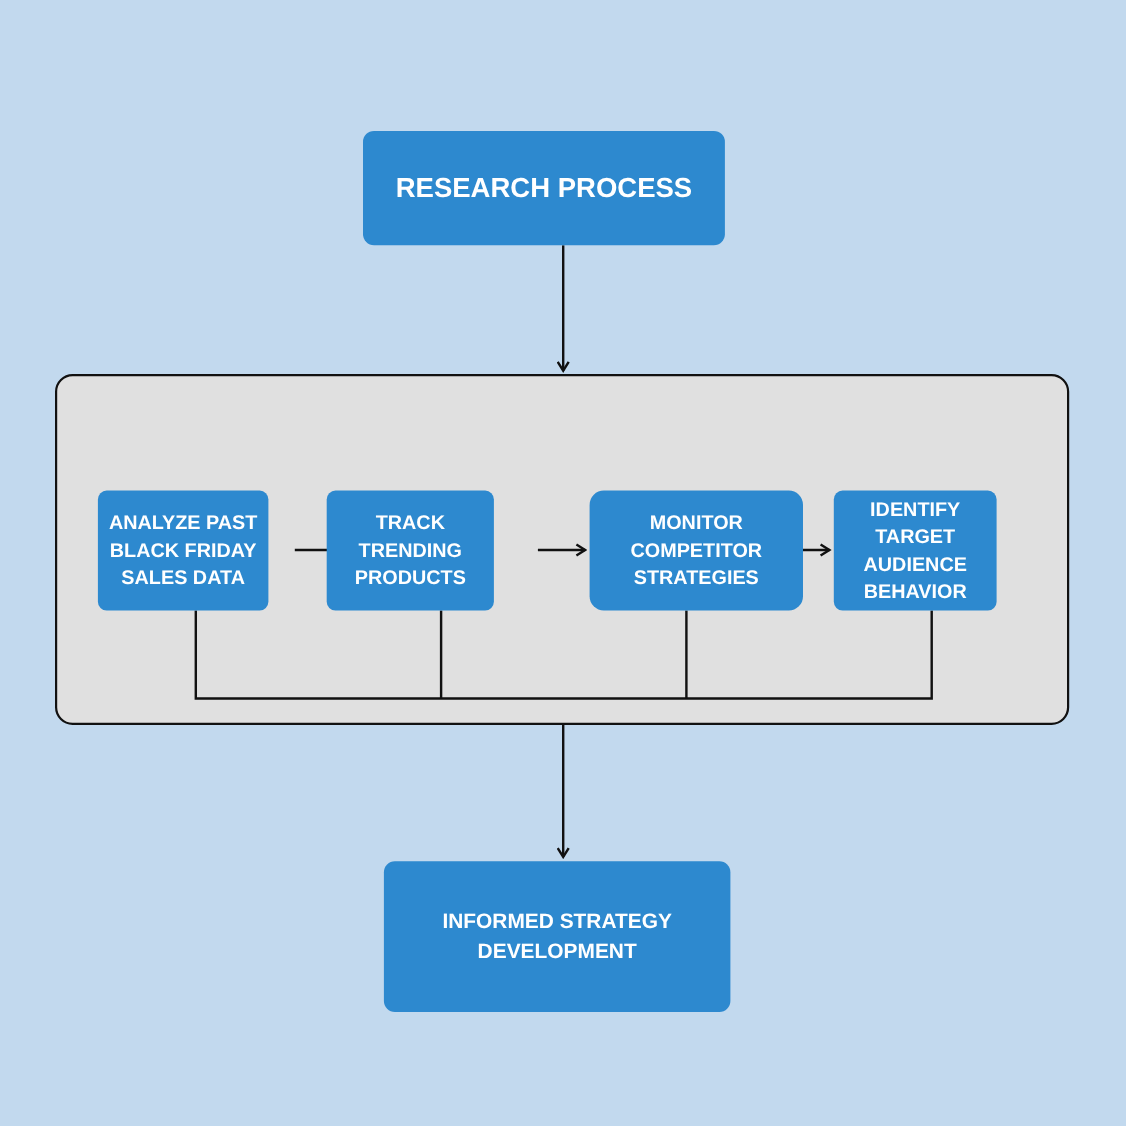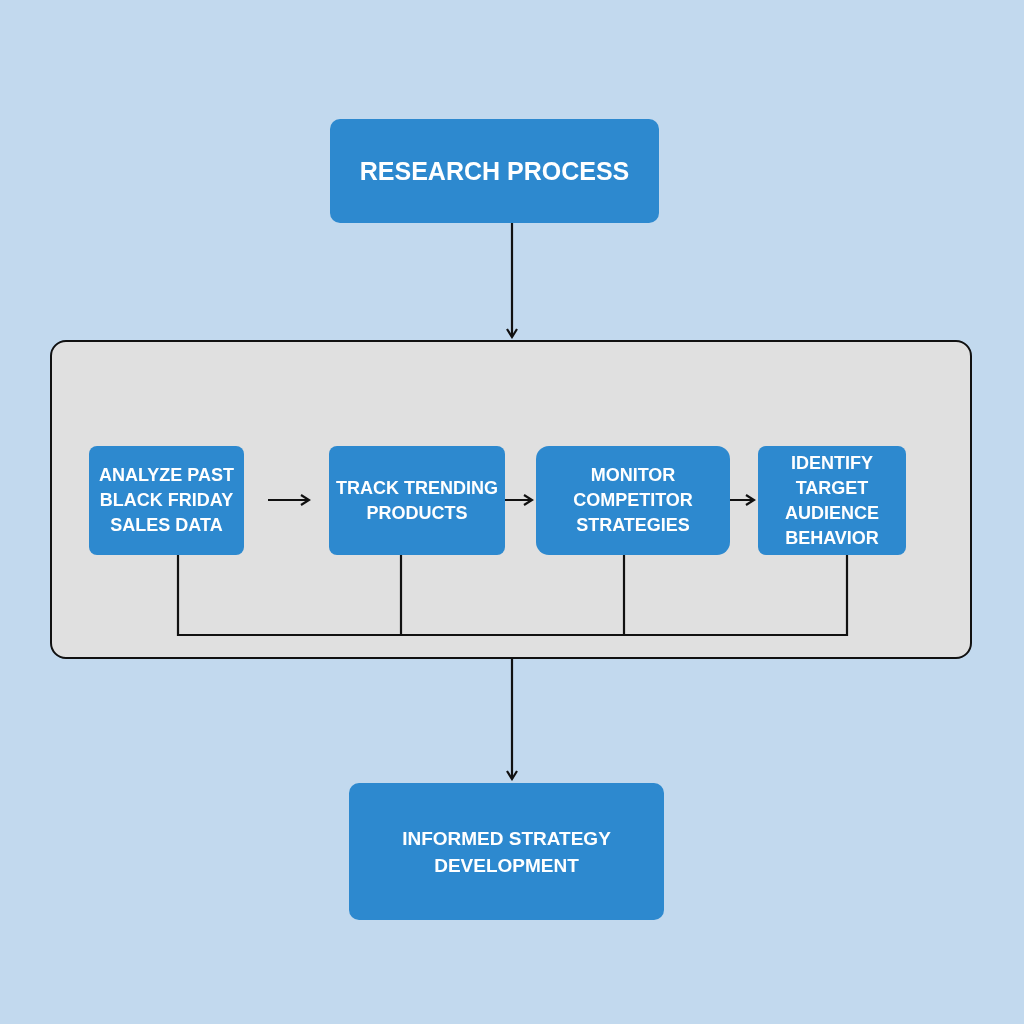--- a/index.html
+++ b/index.html
@@ -8,21 +8,21 @@
   .box { position:absolute; background:#2d89cf; color:#fff; border-radius:10px;
          display:flex; align-items:center; justify-content:center; text-align:center;
          font-weight:bold; box-sizing:border-box; }
   .box span { display:block; }
   #top-box { left:330px; top:119px; width:329px; height:104px; font-size:25px; }
   #bottom-box { left:349px; top:783px; width:315px; height:137px; font-size:19px; line-height:27px; padding:0 20px; }
   #container { position:absolute; left:50px; top:340px; width:922px; height:319px;
                background:#e0e0e0; border:2.5px solid #111; border-radius:16px; box-sizing:border-box; }
   .step { top:446px; height:109px; font-size:18px; line-height:25px; border-radius:8px; padding:0 4px; }
   #step-0 { left:89px; width:155px; }
-  #step-1 { left:329px; width:176px; }
+  #step-1 { left:297px; width:152px; }
   #step-2 { left:536px; width:194px;border-radius:13px; }
   #step-3 { left:758px; width:148px; }
   svg#wires { position:absolute; left:0; top:0; width:1024px; height:1024px; pointer-events:none; }
 </style>
 </head>
 <body>
 
 <div id="container"></div>
 
 <svg id="wires">

